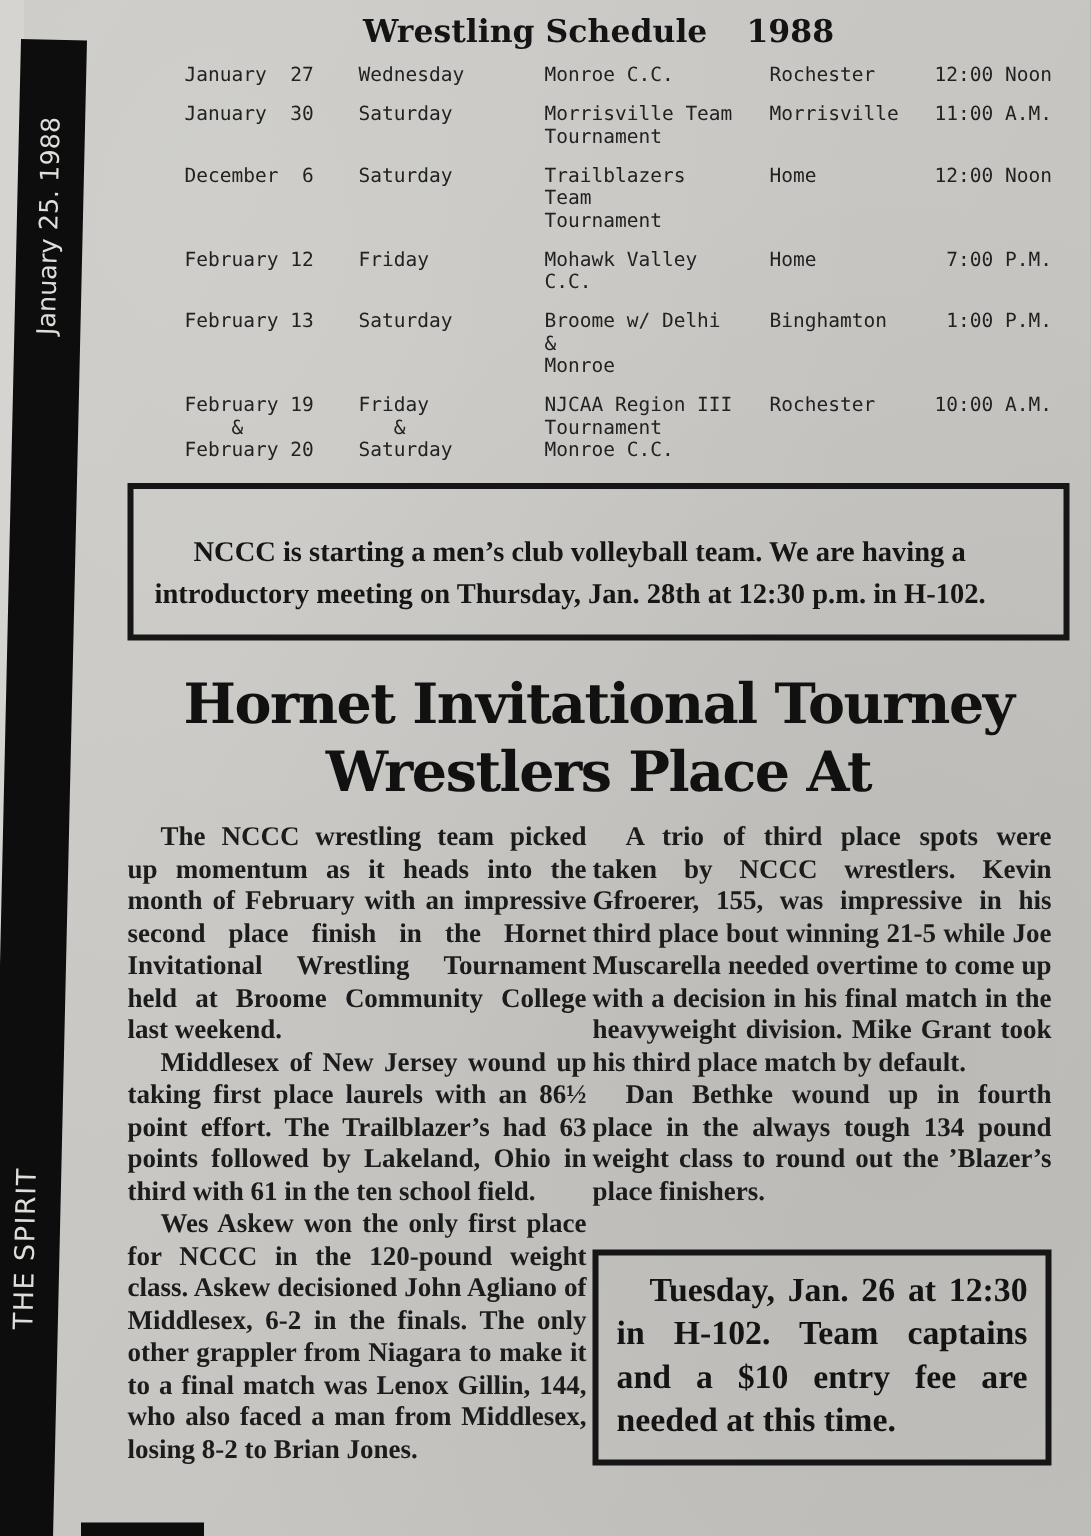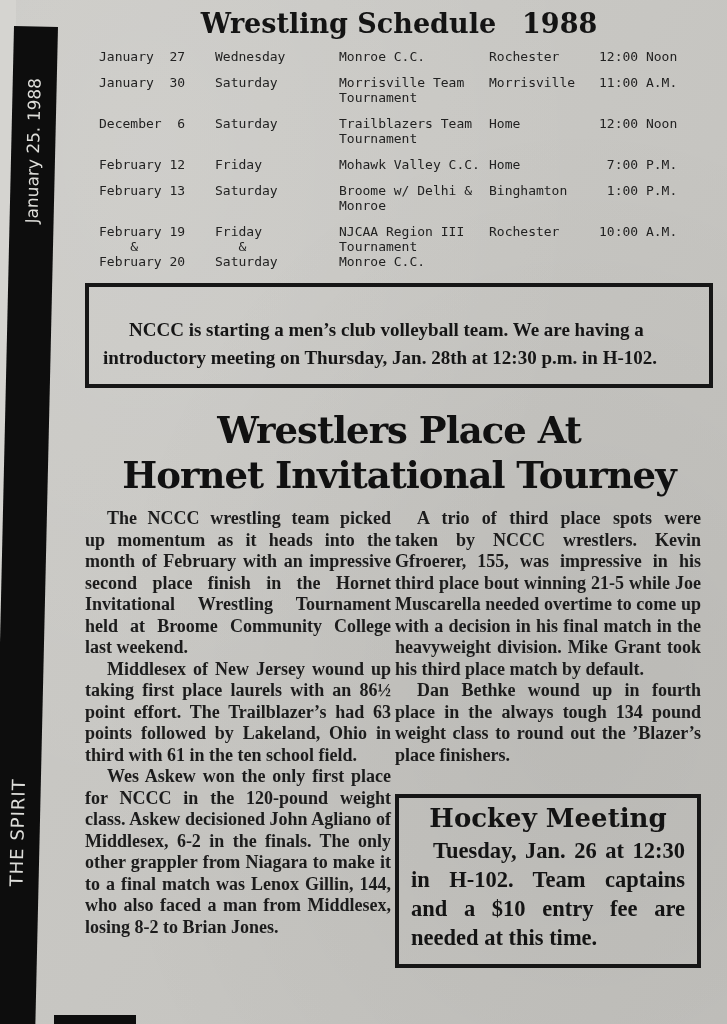--- a/index.html
+++ b/index.html
@@ -26,27 +26,27 @@
   }
   .bar-date{top:12px;height:225px;font-size:17px;}
   .bar-pub{top:718px;height:175px;font-size:18px;letter-spacing:1px;}
   .bottom-strip{position:absolute;left:54px;bottom:0;width:82px;height:9px;background:#0d0d0d;}
 
   .content{position:absolute;left:85px;top:6px;width:628px;}
 
   
   .sched-title{
     text-align:center;font-family:"DejaVu Serif",serif;font-weight:bold;
-    font-size:27px;margin:2px 0 10px 0;letter-spacing:0;color:#141414;
+    font-size:21px;margin:2px 0 10px 0;letter-spacing:0;color:#141414;
   }
   .sched-title .year{margin-left:26px;}
   .schedule{margin-left:14px;margin-right:8px;font-family:"DejaVu Sans Mono",monospace;
     font-size:13px;line-height:15px;color:#222;}
   .sched-row{display:grid;grid-template-columns:116px 124px 150px 110px auto;margin-bottom:11px;}
-  .sched-row .cell{white-space:pre-wrap;}
+  .sched-row .cell{white-space:pre-wrap;margin-left:24px;}
 
   
   .vball-box{
     border:4px solid #161616;margin-top:14px;padding:29px 16px 12px 14px;
     font-family:"Liberation Serif",serif;font-weight:bold;font-size:19px;
     line-height:28px;color:#161616;
   }
   .vball-box .indent{padding-left:26px;}
 
   
@@ -142,34 +142,33 @@
         <div class="cell">10:00 A.M.</div>
       </div>
     </div>
 
     <div class="vball-box">
       <div class="indent">NCCC is starting a men’s club volleyball team. We are having a</div>
       <div>introductory meeting on Thursday, Jan. 28th at 12:30 p.m. in H-102.</div>
     </div>
 
     <div class="headline">
+      <div>Hornet Invitational Tourney</div>
       <div>Wrestlers Place At</div>
-      <div>Hornet Invitational Tourney</div>
     </div>
 
     <div class="columns">
       <div class="col">
         <p>The NCCC wrestling team picked up momentum as it heads into the month of February with an impressive second place finish in the Hornet Invitational Wrestling Tournament held at Broome Community College last weekend.</p>
         <p>Middlesex of New Jersey wound up taking first place laurels with an 86½ point effort. The Trailblazer’s had 63 points followed by Lakeland, Ohio in third with 61 in the ten school field.</p>
         <p>Wes Askew won the only first place for NCCC in the 120-pound weight class. Askew decisioned John Agliano of Middlesex, 6-2 in the finals. The only other grappler from Niagara to make it to a final match was Lenox Gillin, 144, who also faced a man from Middlesex, losing 8-2 to Brian Jones.</p>
       </div>
       <div class="col">
         <p>A trio of third place spots were taken by NCCC wrestlers. Kevin Gfroerer, 155, was impressive in his third place bout winning 21-5 while Joe Muscarella needed overtime to come up with a decision in his final match in the heavyweight division. Mike Grant took his third place match by default.</p>
         <p>Dan Bethke wound up in fourth place in the always tough 134 pound weight class to round out the ’Blazer’s place finishers.</p>
         <div class="hockey-box">
-          <div class="hockey-title">Hockey Meeting</div>
           <p class="hockey-body">Tuesday, Jan. 26 at 12:30 in H-102. Team captains and a $10 entry fee are needed at this time.</p>
         </div>
       </div>
     </div>
 
   </div>
 </div>
 
 </body></html>

